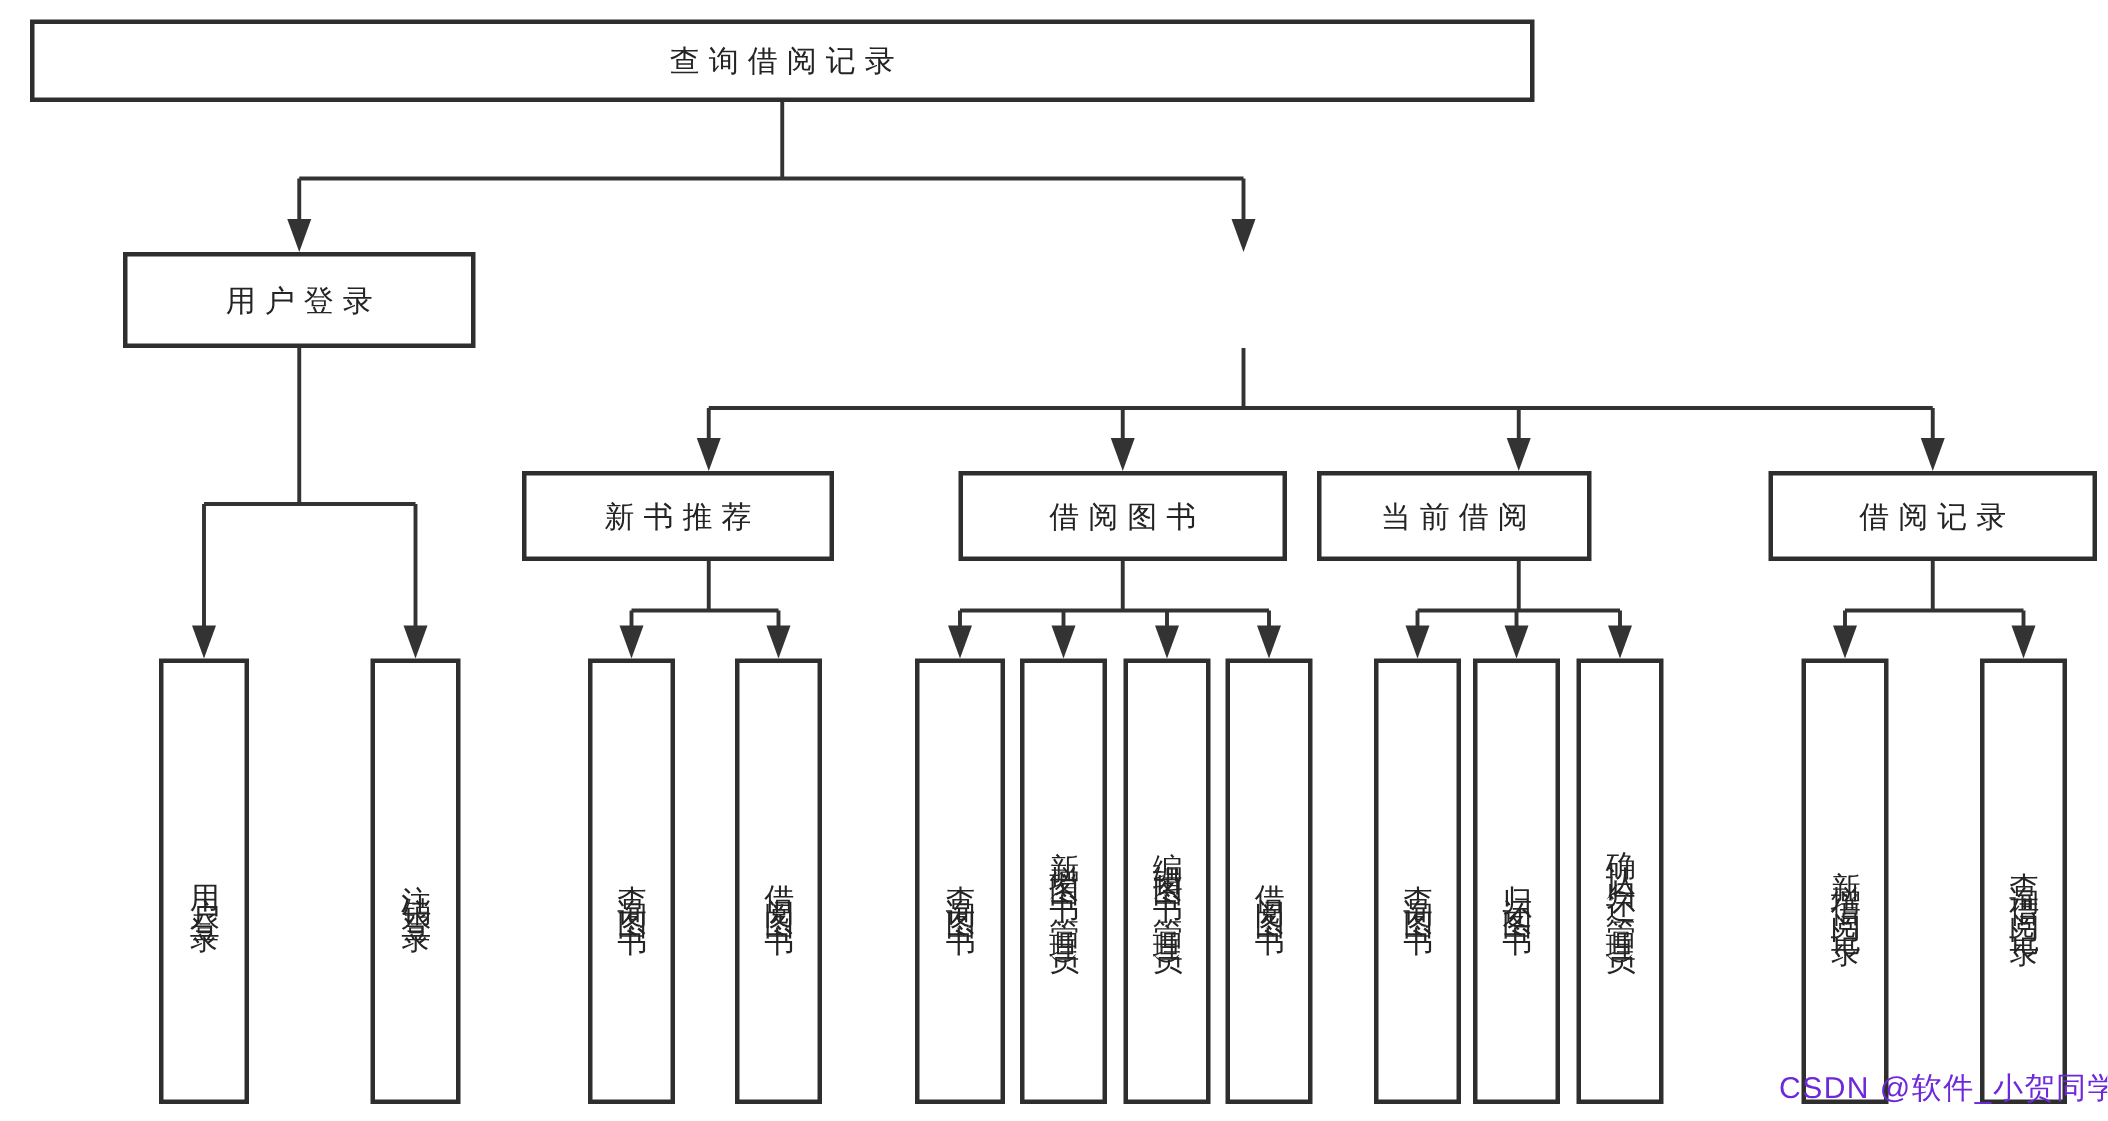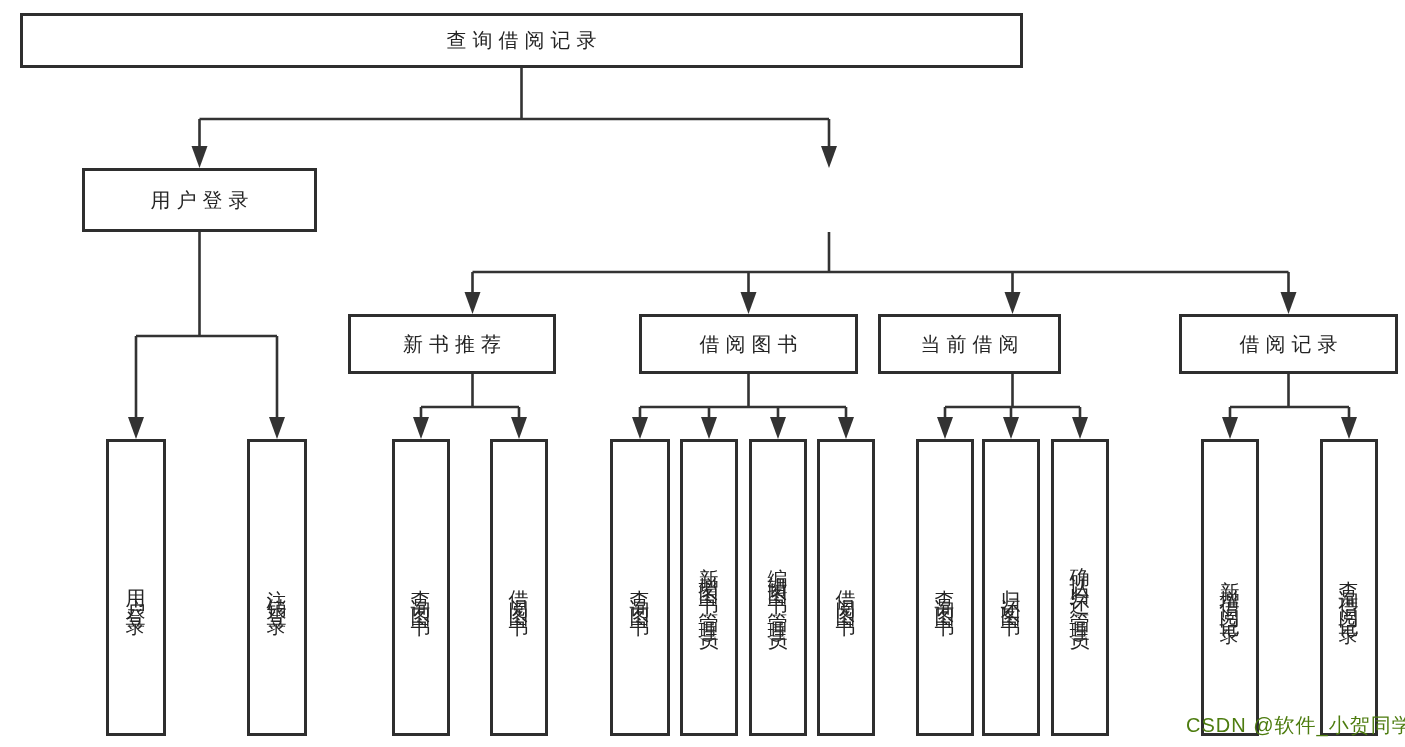--- a/index.html
+++ b/index.html
@@ -8,21 +8,21 @@
   #wires{position:absolute;left:0;top:0;width:1405px;height:747px;}
   .box{
     position:absolute;box-sizing:border-box;background:#ffffff;
     border:3px solid #2e2e2e;display:flex;align-items:center;justify-content:center;
     color:#242424;z-index:2;
   }
   .hbox{font-size:20px;letter-spacing:6px;padding-left:6px;white-space:nowrap;}
   .vbox{writing-mode:vertical-rl;font-size:20px;letter-spacing:9px;line-height:1;padding-top:9px;}
   .watermark{
     position:absolute;left:1186px;top:712px;width:215px;
-    font-size:20px;color:#4d7c0f;letter-spacing:1px;white-space:nowrap;z-index:3;
+    font-size:20px;color:#6d28d9;letter-spacing:1px;white-space:nowrap;z-index:3;
   }
 </style>
 </head>
 <body>
 
 <div id="canvas">
 
   <svg id="wires" viewBox="0 0 1405 747" xmlns="http://www.w3.org/2000/svg">
     <g stroke="#333333" stroke-width="2.6" fill="none">
 

